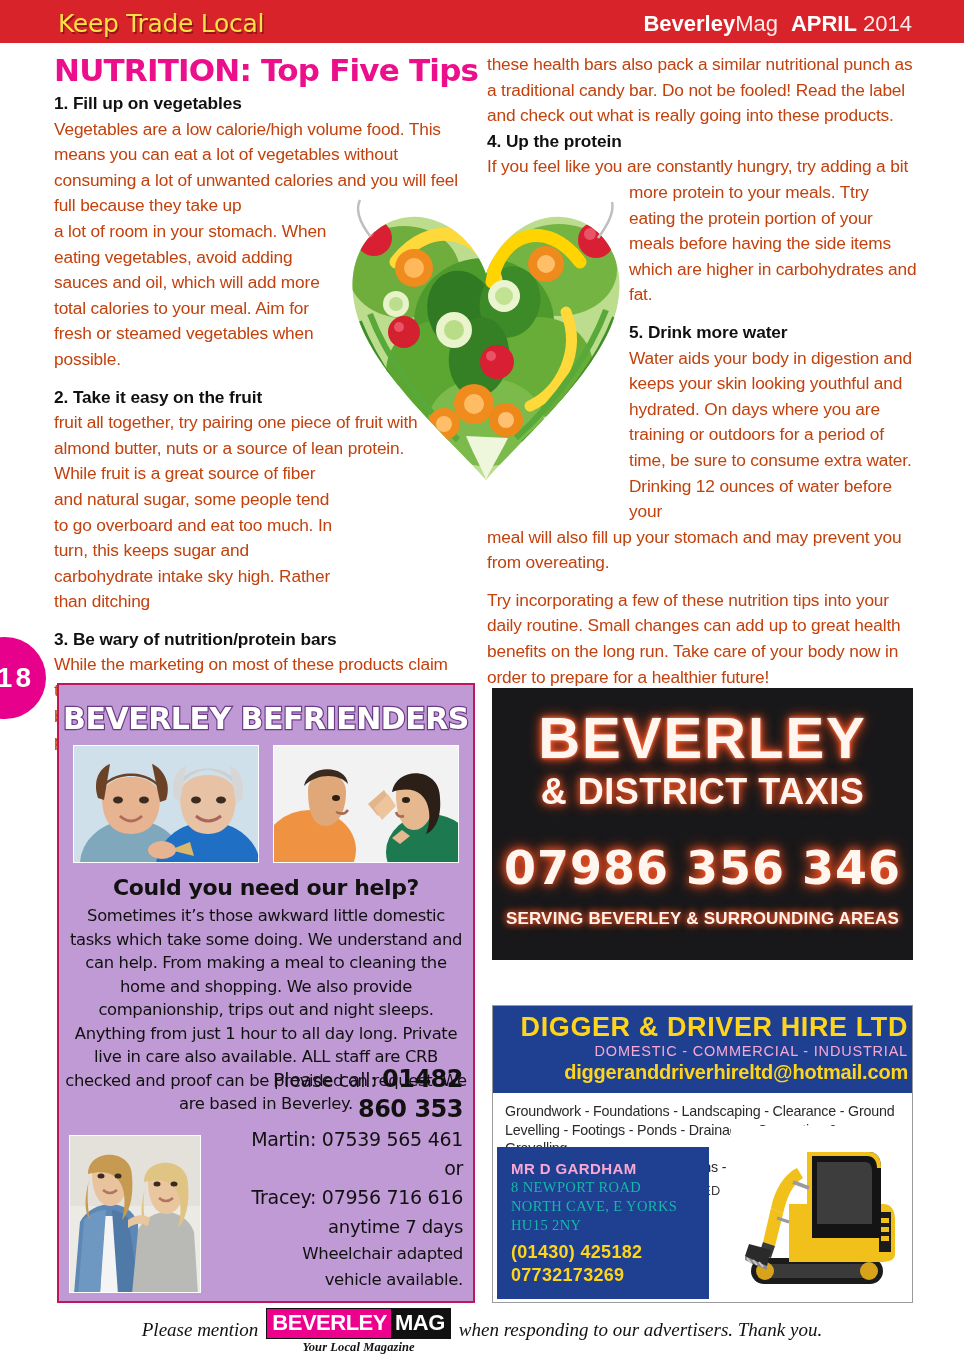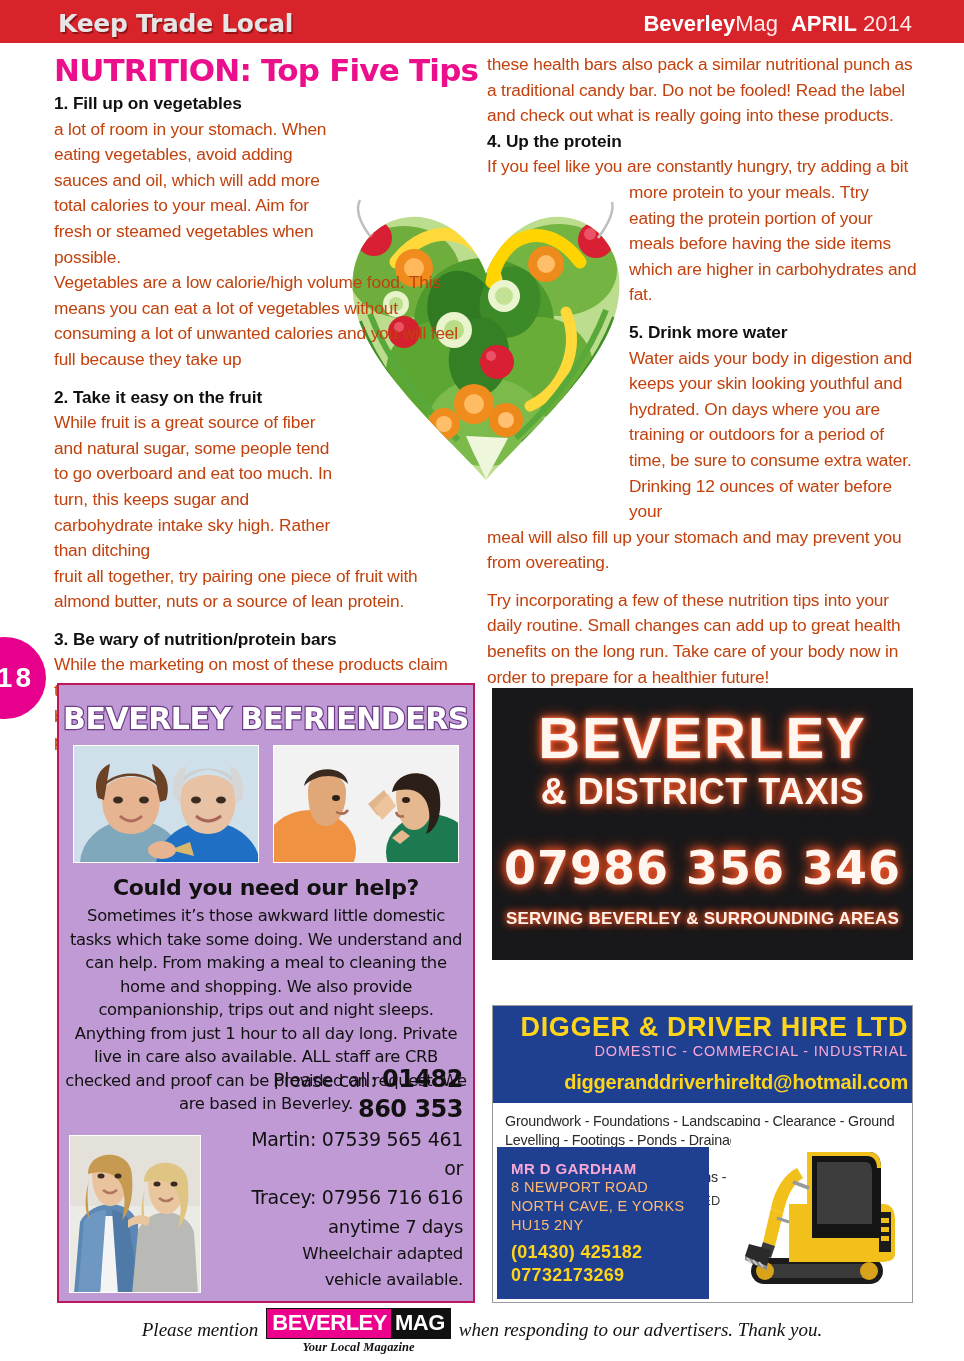--- a/index.html
+++ b/index.html
@@ -20,24 +20,24 @@
   .header-bar {
     position: absolute;
     left: 0; top: 0;
     width: 964px; height: 43px;
     background: #d8232a;
   }
   .header-bar .kicker {
     position: absolute;
     left: 58px; top: 9px;
     font-family: "DejaVu Sans", sans-serif;
-    font-weight: bold;
+    font-weight: normal;
     font-size: 25px;
     letter-spacing: -0.3px;
-    color: #e5e5e5;
+    color: #fde047;
     text-shadow: 1.5px 1.5px 0 rgba(90,10,10,0.55);
   }
   .header-bar .masthead {
     position: absolute;
     right: 52px; top: 11px;
     font-size: 22px;
     color: #ffffff;
     white-space: nowrap;
   }
   .masthead .mh-bold { font-weight: bold; }
@@ -267,21 +267,21 @@
     font-size: 14.5px;
     letter-spacing: 0.8px;
     color: #f9a8d4;
     margin-top: 2px;
   }
   .dg-email {
     font-family: "Liberation Sans", sans-serif;
     font-weight: bold;
     font-size: 20px;
     color: #ffd51b;
-    margin-top: 12px;
+    margin-top: 2px;
     letter-spacing: -0.2px;
   }
   .dg-services {
     font-family: "Liberation Sans", sans-serif;
     font-size: 14.3px;
     line-height: 18.5px;
     color: #2a2a2a;
     padding: 9px 10px 0 12px;
     letter-spacing: -0.2px;
   }
@@ -302,23 +302,23 @@
   }
   .dg-addr-name {
     font-family: "Liberation Sans", sans-serif;
     font-weight: bold;
     font-size: 15px;
     color: #f9a8d4;
     letter-spacing: 0.4px;
     line-height: 19px;
   }
   .dg-addr-line {
-    font-family: Liberation Sans, sans-serif;
+    font-family: Liberation Serif, serif;
     font-size: 14.5px;
-    color: #fdba74;
+    color: #14b8a6;
     letter-spacing: 0.4px;
     line-height: 19px;
   }
   .dg-phone {
     font-family: "Liberation Sans", sans-serif;
     font-weight: bold;
     font-size: 18px;
     color: #ffd51b;
     letter-spacing: 0.3px;
     line-height: 23px;
@@ -463,26 +463,26 @@
 
     <path d="M132 244 C 142 268 150 280 152 288 C 156 278 164 266 174 246" fill="#eef6dc"></path>
   </g>
 
   <path d="M36 44 C 24 28 22 16 26 8" stroke="#bfbfbf" stroke-width="2.5" fill="none"></path>
   <path d="M264 46 C 276 30 280 18 278 10" stroke="#bfbfbf" stroke-width="2.5" fill="none"></path>
 </svg>
 
 <div class="col-left">
   <div class="sub-head">1. Fill up on vegetables</div>
+  <div class="body-txt">Vegetables are a low calorie/high volume food. This means you can eat a lot of vegetables without consuming a lot of unwanted calories and you will feel full because they take up</div>
   <div class="body-txt narrow">a lot of room in your stomach. When eating vegetables, avoid adding sauces and oil, which will add more total calories to your meal. Aim for fresh or steamed vegetables when possible.</div>
-  <div class="body-txt">Vegetables are a low calorie/high volume food. This means you can eat a lot of vegetables without consuming a lot of unwanted calories and you will feel full because they take up</div>
   <div class="p-gap"></div>
   <div class="sub-head">2. Take it easy on the fruit</div>
+  <div class="body-txt">fruit all together, try pairing one piece of fruit with almond butter, nuts or a source of lean protein.</div>
   <div class="body-txt narrow">While fruit is a great source of fiber and natural sugar, some people tend to go overboard and eat too much. In turn, this keeps sugar and carbohydrate intake sky high. Rather than ditching</div>
-  <div class="body-txt">fruit all together, try pairing one piece of fruit with almond butter, nuts or a source of lean protein.</div>
   <div class="p-gap"></div>
   <div class="sub-head">3. Be wary of nutrition/protein bars</div>
   <div class="body-txt">While the marketing on most of these products claim these bars are the healthy alternative, most of these bars are high in fat, carbohydrates and artificial preservatives. Some of</div>
 </div>
 
 <div class="col-right">
   <div class="body-txt">these health bars also pack a similar nutritional punch as a traditional candy bar. Do not be fooled! Read the label and check out what is really going into these products.</div>
   <div class="sub-head">4. Up the protein</div>
   <div class="body-txt">If you feel like you are constantly hungry, try adding a bit</div>
   <div class="body-txt narrow-r">more protein to your meals. Ttry eating the protein portion of your meals before having the side items which are higher in carbohydrates and fat.</div>

